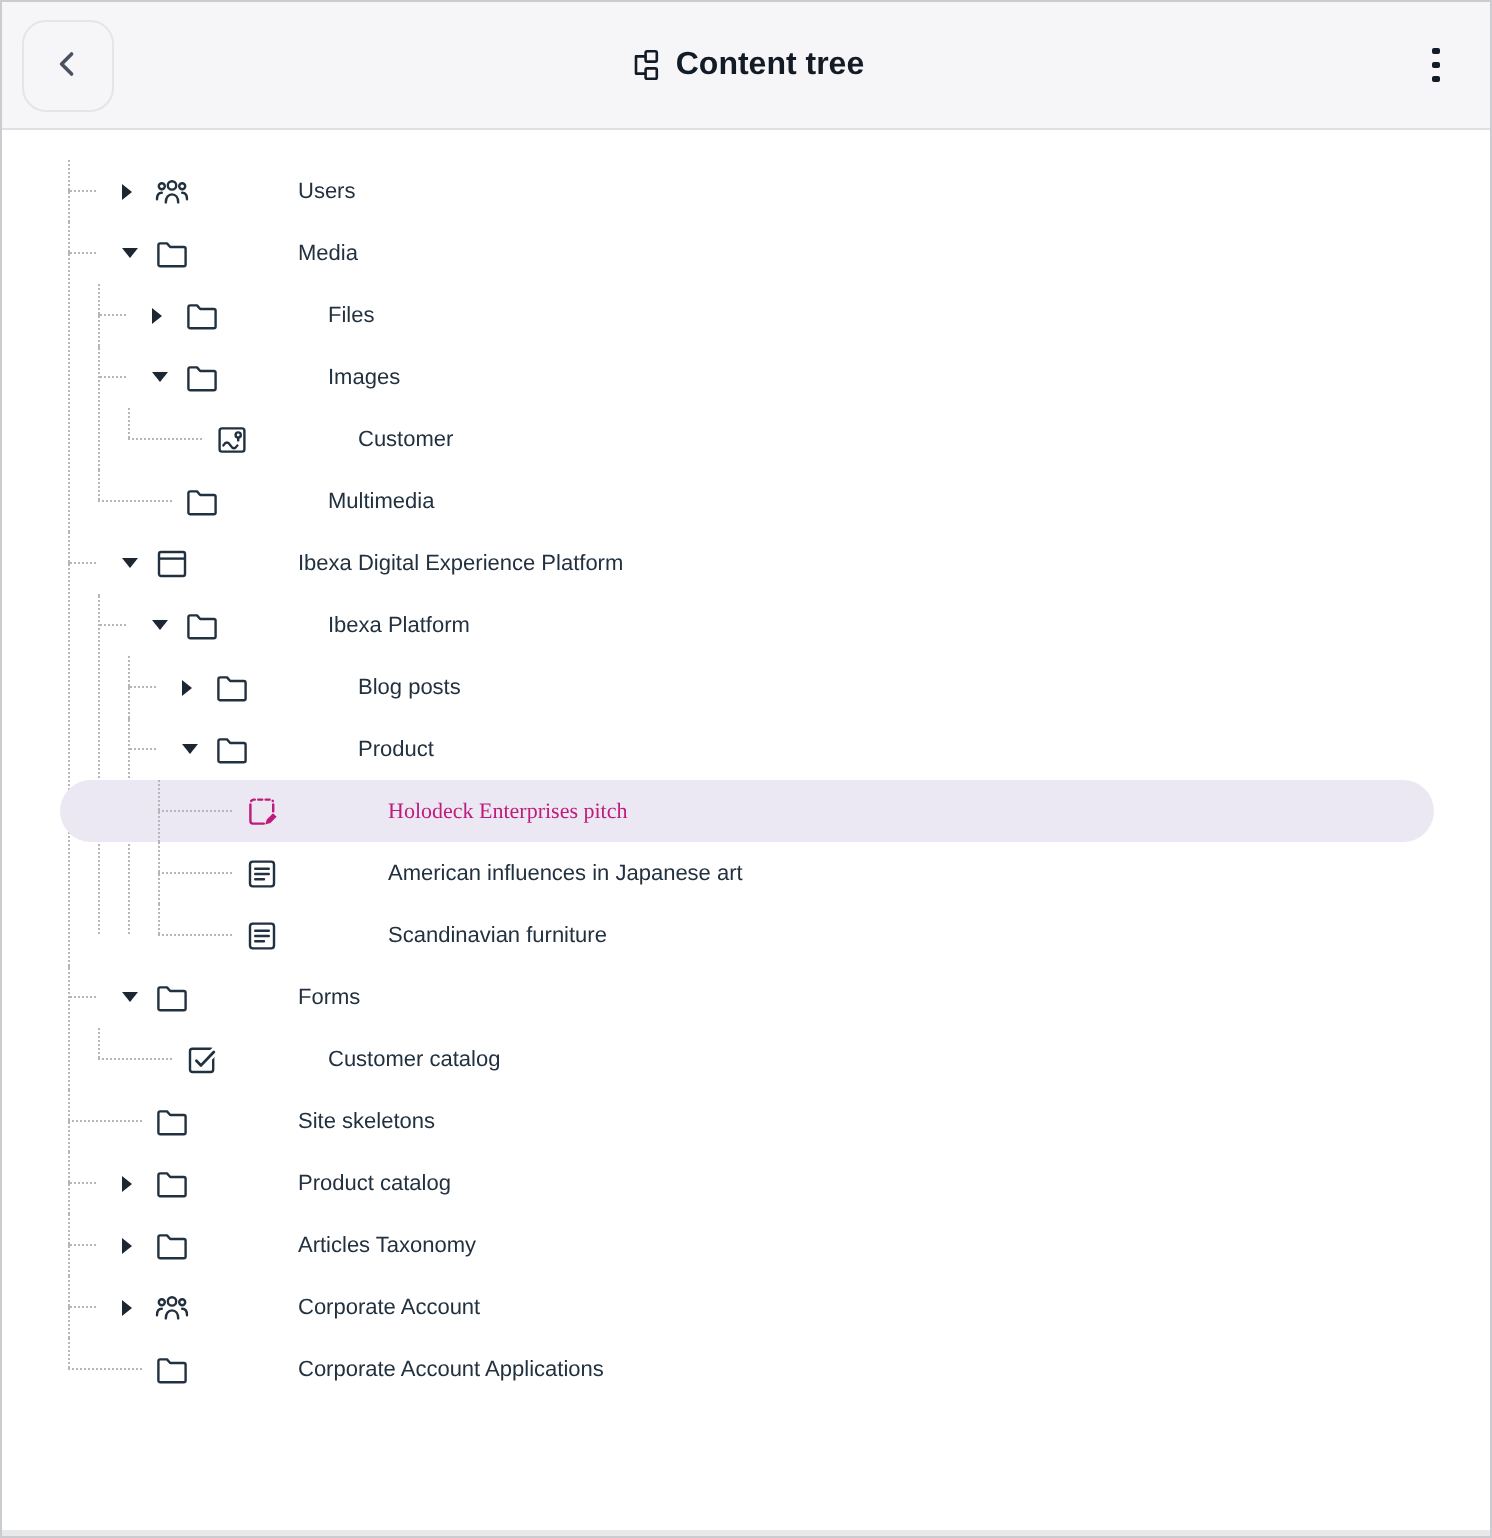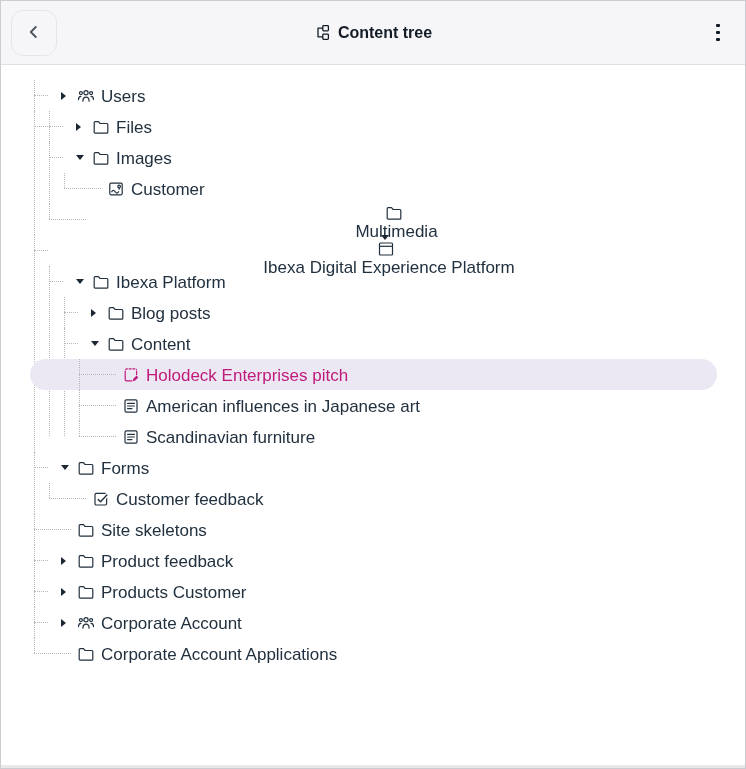--- a/index.html
+++ b/index.html
@@ -48,37 +48,37 @@
   li.node::after{
     content:""; position:absolute; left:-9px; top:15px; width:14px; height:0;
     border-top:1px dotted var(--guide,#b4b6ba);
   }
   li.node.no-toggle::after{ width:37px; }
 
   .row{
     height:31px; display:flex; align-items:center;
     border-radius:15.5px; color:var(--text,#22313f); cursor:pointer;
   }
-  .row.selected{ background:var(--selected-bg,#ebe8f3); color:var(--accent,#c01a7b); }
+  .row.selected{ background:var(--selected-bg,#ebe8f3); color:var(--accent,#c01a7b);font-family:Liberation Serif, serif; }
 
   .toggle{ width:16px; flex:none; display:flex; align-items:center; cursor:pointer; }
   .toggle.closed::before{
     content:""; width:0; height:0;
     border-left:5.5px solid #1c2733; border-top:4.5px solid transparent; border-bottom:4.5px solid transparent;
   }
   .toggle.open::before{
     content:""; width:0; height:0;
     border-top:5.5px solid #1c2733; border-left:4.5px solid transparent; border-right:4.5px solid transparent;
   }
   .toggle.spacer{ cursor:default; }
 
   .node-icon{ width:18px; height:18px; flex:none; margin-right:6px; display:flex; }
   .node-icon svg{ width:18px; height:18px; display:block; }
 
-  .label{ font-size:17px; line-height:1; white-space:nowrap; padding-top:1px; }
+  .label{ font-size:11px; line-height:1; white-space:nowrap; padding-top:1px;margin-left:48px; }
 
   .bottom-bar{
     position:absolute; left:0; right:0; bottom:0; height:3px; background:#e8e9eb;
   }
 </style>
 </head>
 <body>
 
 <div class="panel">
 
@@ -121,20 +121,29 @@
                 <circle cx="3.9" cy="6.1" r="1.5"></circle>
                 <path d="M1.5 12.6 c0-2 .9-3.2 2.4-3.2"></path>
                 <circle cx="14.1" cy="6.1" r="1.5"></circle>
                 <path d="M16.5 12.6 c0-2-.9-3.2-2.4-3.2"></path>
               </svg>
             </span>
             <span class="label">Users</span>
           </div>
         </li>
         <li class="node has-toggle">
+          <div class="row" style="margin-left: -13px; padding-left: 31px;">
+            <span class="toggle open"></span>
+            <span class="node-icon">
+              <svg viewBox="0 0 18 18" fill="none" stroke="currentColor" stroke-width="1.2" stroke-linejoin="round">
+                <path d="M2.2 14.2 V4.6 c0-.5.4-.9.9-.9 h3.4 l1.6 1.8 h6.8 c.5 0 .9.4.9.9 v7.8 c0 .5-.4.9-.9.9 H3.1 c-.5 0-.9-.4-.9-.9 z"></path>
+              </svg>
+            </span>
+            <span class="label">Media</span>
+          </div>
           <ul class="branch">
             <li class="node has-toggle">
               <div class="row" style="margin-left: -28px; padding-left: 46px;">
                 <span class="toggle closed"></span>
                 <span class="node-icon">
                   <svg viewBox="0 0 18 18" fill="none" stroke="currentColor" stroke-width="1.2" stroke-linejoin="round">
                     <path d="M2.2 14.2 V4.6 c0-.5.4-.9.9-.9 h3.4 l1.6 1.8 h6.8 c.5 0 .9.4.9.9 v7.8 c0 .5-.4.9-.9.9 H3.1 c-.5 0-.9-.4-.9-.9 z"></path>
                   </svg>
                 </span>
                 <span class="label">Files</span>
@@ -161,34 +170,34 @@
                         <circle cx="12.1" cy="6.5" r="1.3"></circle>
                         <path d="M12.1 7.8 v1.4"></path>
                       </svg>
                     </span>
                     <span class="label">Customer</span>
                   </div>
                 </li>
               </ul>
             </li>
             <li class="node no-toggle">
-              <div class="row" style="margin-left: -28px; padding-left: 46px; flex-direction: column;">
+              <div class="row" style="margin-left: -28px; padding-left: 46px;">
                 <span class="toggle spacer"></span>
                 <span class="node-icon">
                   <svg viewBox="0 0 18 18" fill="none" stroke="currentColor" stroke-width="1.2" stroke-linejoin="round">
                     <path d="M2.2 14.2 V4.6 c0-.5.4-.9.9-.9 h3.4 l1.6 1.8 h6.8 c.5 0 .9.4.9.9 v7.8 c0 .5-.4.9-.9.9 H3.1 c-.5 0-.9-.4-.9-.9 z"></path>
                   </svg>
                 </span>
                 <span class="label">Multimedia</span>
               </div>
             </li>
           </ul>
         </li>
         <li class="node has-toggle">
-          <div class="row" style="margin-left: -13px; padding-left: 31px; flex-direction: column;">
+          <div class="row" style="margin-left: -13px; padding-left: 31px;">
             <span class="toggle open"></span>
             <span class="node-icon">
               <svg viewBox="0 0 18 18" fill="none" stroke="currentColor" stroke-width="1.2" stroke-linejoin="round">
                 <rect x="2.5" y="3" width="13" height="12" rx="1"></rect>
                 <path d="M2.5 6.3 h13"></path>
               </svg>
             </span>
             <span class="label">Ibexa Digital Experience Platform</span>
           </div>
           <ul class="branch">
@@ -215,21 +224,21 @@
                   </div>
                 </li>
                 <li class="node has-toggle">
                   <div class="row" style="margin-left: -43px; padding-left: 61px;">
                     <span class="toggle open"></span>
                     <span class="node-icon">
                       <svg viewBox="0 0 18 18" fill="none" stroke="currentColor" stroke-width="1.2" stroke-linejoin="round">
                         <path d="M2.2 14.2 V4.6 c0-.5.4-.9.9-.9 h3.4 l1.6 1.8 h6.8 c.5 0 .9.4.9.9 v7.8 c0 .5-.4.9-.9.9 H3.1 c-.5 0-.9-.4-.9-.9 z"></path>
                       </svg>
                     </span>
-                    <span class="label">Content</span>
+                    <span class="label">Product</span>
                   </div>
                   <ul class="branch">
                     <li class="node no-toggle">
                       <div class="row selected" style="margin-left: -58px; padding-left: 76px;">
                         <span class="toggle spacer"></span>
                         <span class="node-icon">
                           <svg viewBox="0 0 18 18" fill="none" stroke="currentColor" stroke-width="1.2" stroke-linecap="round" stroke-linejoin="round">
                             <path d="M3.2 5.2 v8.3 c0 .7.6 1.3 1.3 1.3 h5.4"></path>
                             <path d="M14.6 5.2 v3.4"></path>
                             <path d="M3.6 3.5 c.3-.4.7-.7 1.2-.7 h8.4 c.5 0 .9.3 1.2.7" stroke-dasharray="2 1.7"></path>
@@ -283,21 +292,21 @@
             <li class="node no-toggle">
               <div class="row" style="margin-left: -28px; padding-left: 46px;">
                 <span class="toggle spacer"></span>
                 <span class="node-icon">
                   <svg viewBox="0 0 18 18" fill="none" stroke-linecap="round" stroke-linejoin="round">
                     <rect x="3" y="3.4" width="11.6" height="11.6" rx="1.2" stroke="currentColor" stroke-width="1.2"></rect>
                     <path d="M6.2 9.4 l2.3 2.3 L14.9 5" stroke="#ffffff" stroke-width="4"></path>
                     <path d="M6.2 9.4 l2.3 2.3 L14.9 5" stroke="currentColor" stroke-width="1.4"></path>
                   </svg>
                 </span>
-                <span class="label">Customer feedback</span>
+                <span class="label">Customer catalog</span>
               </div>
             </li>
           </ul>
         </li>
         <li class="node no-toggle">
           <div class="row" style="margin-left: -13px; padding-left: 31px;">
             <span class="toggle spacer"></span>
             <span class="node-icon">
               <svg viewBox="0 0 18 18" fill="none" stroke="currentColor" stroke-width="1.2" stroke-linejoin="round">
                 <path d="M2.2 14.2 V4.6 c0-.5.4-.9.9-.9 h3.4 l1.6 1.8 h6.8 c.5 0 .9.4.9.9 v7.8 c0 .5-.4.9-.9.9 H3.1 c-.5 0-.9-.4-.9-.9 z"></path>
@@ -307,32 +316,32 @@
           </div>
         </li>
         <li class="node has-toggle">
           <div class="row" style="margin-left: -13px; padding-left: 31px;">
             <span class="toggle closed"></span>
             <span class="node-icon">
               <svg viewBox="0 0 18 18" fill="none" stroke="currentColor" stroke-width="1.2" stroke-linejoin="round">
                 <path d="M2.2 14.2 V4.6 c0-.5.4-.9.9-.9 h3.4 l1.6 1.8 h6.8 c.5 0 .9.4.9.9 v7.8 c0 .5-.4.9-.9.9 H3.1 c-.5 0-.9-.4-.9-.9 z"></path>
               </svg>
             </span>
-            <span class="label">Product feedback</span>
+            <span class="label">Product catalog</span>
           </div>
         </li>
         <li class="node has-toggle">
           <div class="row" style="margin-left: -13px; padding-left: 31px;">
             <span class="toggle closed"></span>
             <span class="node-icon">
               <svg viewBox="0 0 18 18" fill="none" stroke="currentColor" stroke-width="1.2" stroke-linejoin="round">
                 <path d="M2.2 14.2 V4.6 c0-.5.4-.9.9-.9 h3.4 l1.6 1.8 h6.8 c.5 0 .9.4.9.9 v7.8 c0 .5-.4.9-.9.9 H3.1 c-.5 0-.9-.4-.9-.9 z"></path>
               </svg>
             </span>
-            <span class="label">Products Customer</span>
+            <span class="label">Articles Taxonomy</span>
           </div>
         </li>
         <li class="node has-toggle">
           <div class="row" style="margin-left: -13px; padding-left: 31px;">
             <span class="toggle closed"></span>
             <span class="node-icon">
               <svg viewBox="0 0 18 18" fill="none" stroke="currentColor" stroke-width="1.2" stroke-linecap="round">
                 <circle cx="9" cy="5.7" r="2.1"></circle>
                 <path d="M5.9 14.2 c0-2.5 1.3-4 3.1-4 s3.1 1.5 3.1 4"></path>
                 <circle cx="3.9" cy="6.1" r="1.5"></circle>

